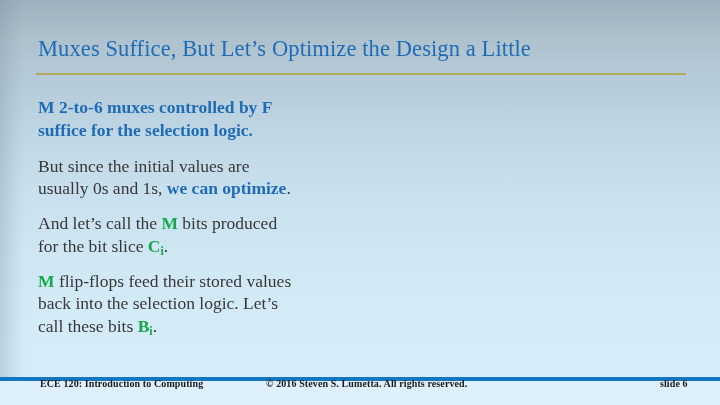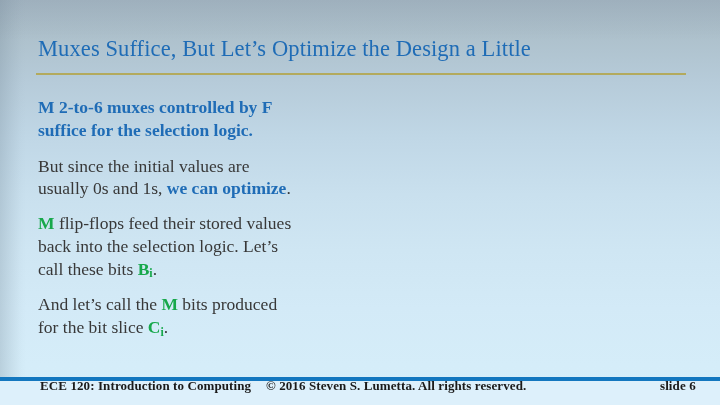--- a/index.html
+++ b/index.html
@@ -126,21 +126,21 @@
     position: absolute;
     left: 0;
     top: 381px;
     width: 720px;
     height: 24px;
     background: #ddf0fb;
   }
   .footer-text {
     position: absolute;
     top: 378px;
-    font-size: 13px;
+    font-size: 10px;
     font-weight: bold;
     color: #1a1a1a;
     letter-spacing: 0.1px;
     white-space: nowrap;
   }
   .footer-course { left: 40px; }
   .footer-copy  { left: 266px; }
   .footer-slide { left: 652px; font-weight: bold; margin-left: 8px; }
 </style>
 </head>
@@ -156,26 +156,26 @@
   <div class="title-rule"></div>
 
   <div class="body">
 
     <p class="para lead"><span>M 2-to-6 muxes controlled by F
 suffice for the selection logic.</span></p>
 
     <p class="para p2"><span>But since the initial values are
 usually 0s and 1s, </span><span class="blue-b">we can optimize</span><span>.</span></p>
 
+    <p class="para p4"><span>And let’s call the </span><span class="green-b">M</span><span> bits produced
+for the bit slice </span><span class="green-b"><span>C</span><sub>i</sub></span><span>.</span></p>
+
     <p class="para p3"><span class="green-b">M</span><span> flip-flops feed their stored values
 back into the selection logic.  Let’s
 call these bits </span><span class="green-b"><span>B</span><sub>i</sub></span><span>.</span></p>
-
-    <p class="para p4"><span>And let’s call the </span><span class="green-b">M</span><span> bits produced
-for the bit slice </span><span class="green-b"><span>C</span><sub>i</sub></span><span>.</span></p>
 
   </div>
 
   <div class="footer-bar"></div>
   <div class="footer-strip"></div>
 
   <div class="footer-text footer-course">ECE 120: Introduction to Computing</div>
   <div class="footer-text footer-copy">© 2016 Steven S. Lumetta.  All rights reserved.</div>
   <div class="footer-text footer-slide">slide 6</div>
 

